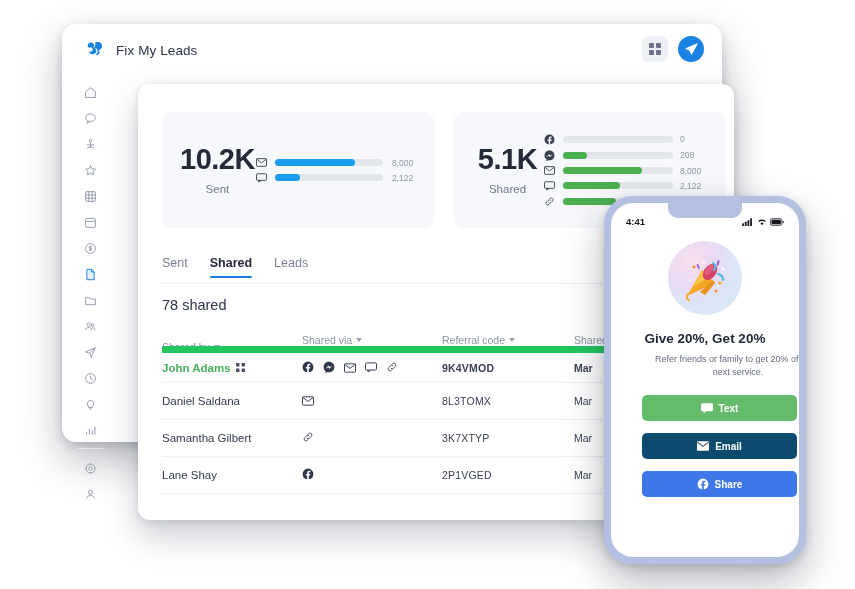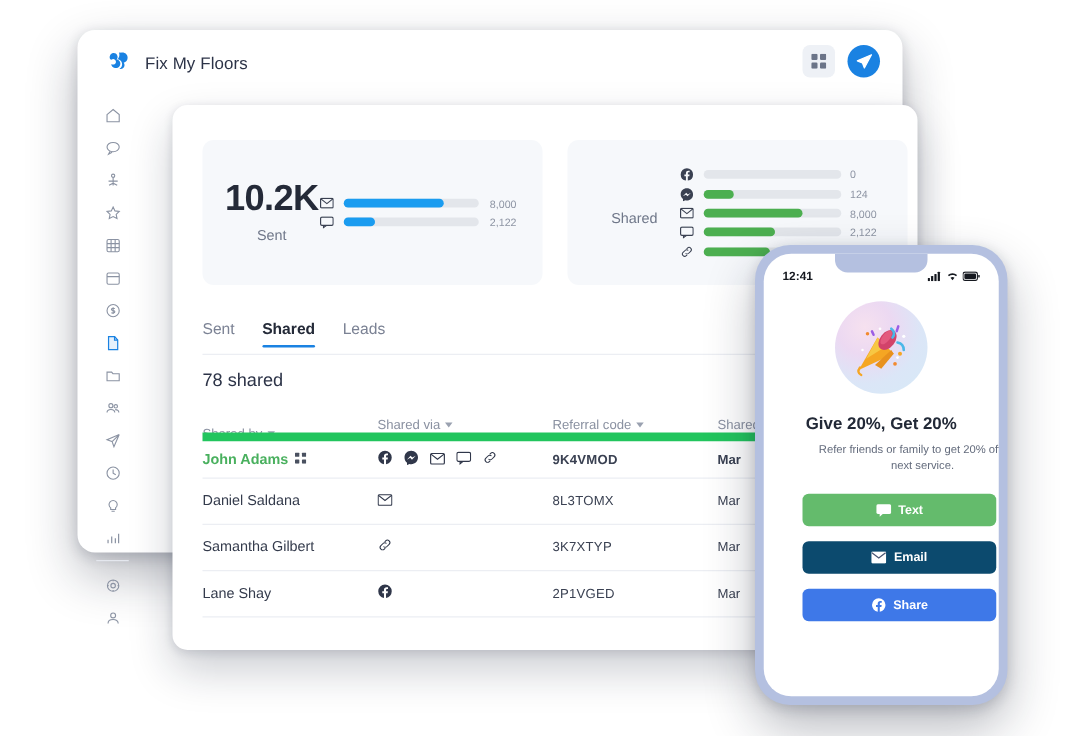--- a/index.html
+++ b/index.html
@@ -146,21 +146,21 @@
 
   <div class="back-window">
 
     <div class="topbar">
       <div class="logo">
         <svg width="22" height="22" viewBox="0 0 22 22">
           <path d="M4.2 6.0c1.6-2.2 4.6-2.0 5.6.3.5 1.2.3 2.3-.5 3.2 1.5.2 2.6 1.2 2.9 2.6.5 2.6-1.7 4.7-4.3 4.2-1.6-.3-2.7-1.5-3-3 1.2.6 2.4.5 3.2-.3.9-.9.9-2.3 0-3.1-.8-.8-2.1-.8-3-.1C3.6 9.6 3.3 7.6 4.2 6.0z" fill="#1a82e2"></path>
           <path d="M12.6 4.2c2.8-.9 5.5 1.1 5.5 3.9 0 2-1.3 3.6-3.2 4 .5.6.8 1.4.7 2.3-.2 2.0-2.2 3.3-4.1 2.6 1.9-1.1 2.6-3.0 2.0-4.9-.5-1.6-1.9-2.6-3.6-2.7 1.0-1.0 1.6-2.2 1.6-3.5 0-.6-.1-1.2-.3-1.7.5-.1.9-.2 1.4 0z" fill="#1a82e2"></path>
         </svg>
       </div>
-      <div class="app-title">Fix My Floors</div>
+      <div class="app-title">Fix My Leads</div>
       <div class="topbar-actions">
         <div class="grid-btn">
           <svg width="12" height="12" viewBox="0 0 12 12" fill="#6b7488">
             <rect x="0" y="0" width="5" height="5" rx="1"></rect>
               <rect x="7" y="0" width="5" height="5" rx="1"></rect>
             <rect x="0" y="7" width="5" height="5" rx="1"></rect>
               <rect x="7" y="7" width="5" height="5" rx="1"></rect>
           </svg>
         </div>
         <div class="send-btn">
@@ -300,20 +300,21 @@
             <span class="bar-track">
               <span class="bar-fill" style="width:23%;background:#1a9cf0"></span>
             </span>
             <span class="bar-val">2,122</span>
           </div>
         </div>
       </div>
 
       <div class="stat-card shared">
         <div class="stat-left">
+          <div class="stat-num">5.1K</div>
           <div class="stat-lbl">Shared</div>
         </div>
         <div class="bars">
 
           <div class="bar-row">
             <span class="bar-ico">
               <svg width="11" height="11" viewBox="0 0 16 16" fill="currentColor">
                 <path d="M8 .8A7.2 7.2 0 0 0 .8 8a7.2 7.2 0 0 0 6.1 7.1v-5h-1.8V8h1.8V6.5c0-1.8 1.1-2.8 2.7-2.8.8 0 1.6.14 1.6.14v1.7h-.9c-.88 0-1.15.55-1.15 1.1V8h1.96l-.31 2.1H9.1v5A7.2 7.2 0 0 0 15.2 8 7.2 7.2 0 0 0 8 .8z"></path>
                 </svg>
             </span>
@@ -325,21 +326,21 @@
 
           <div class="bar-row">
             <span class="bar-ico">
               <svg width="11" height="11" viewBox="0 0 16 16" fill="currentColor">
                 <path d="M8 .9C3.9.9.8 3.9.8 7.9c0 2.3 1 4.3 2.7 5.6v2.7l2.5-1.4c.65.18 1.33.28 2 .28 4.1 0 7.2-3 7.2-7S12.1.9 8 .9zm.76 9.4L6.9 8.35 3.3 10.3l3.95-4.2 1.9 1.95 3.55-1.95z"></path>
                 </svg>
             </span>
             <span class="bar-track">
               <span class="bar-fill" style="width:22%;background:#4caf50"></span>
             </span>
-            <span class="bar-val">124</span>
+            <span class="bar-val">208</span>
           </div>
 
           <div class="bar-row">
             <span class="bar-ico">
               <svg width="11" height="9" viewBox="0 0 14 11" fill="none" stroke="currentColor" stroke-width="1.2">
                 <rect x=".6" y=".6" width="12.8" height="9.8" rx="1"></rect>
                   <path d="M.9 1.2L7 6l6.1-4.8"></path>
                 </svg>
             </span>
             <span class="bar-track">
@@ -501,21 +502,21 @@
       </div>
 
     </div>
   </div>
 
   <div class="phone">
     <div class="phone-screen">
       <div class="notch"></div>
 
       <div class="status">
-        <div class="status-time">12:41</div>
+        <div class="status-time">4:41</div>
         <div class="status-icons">
           <span>
             <svg width="11" height="8" viewBox="0 0 12 9" fill="currentColor">
               <rect x="0" y="6" width="2" height="3" rx=".4"></rect>
                 <rect x="3" y="4.3" width="2" height="4.7" rx=".4"></rect>
               <rect x="6" y="2.4" width="2" height="6.6" rx=".4"></rect>
                 <rect x="9" y=".4" width="2" height="8.6" rx=".4"></rect>
               </svg>
           </span>
           <span>

